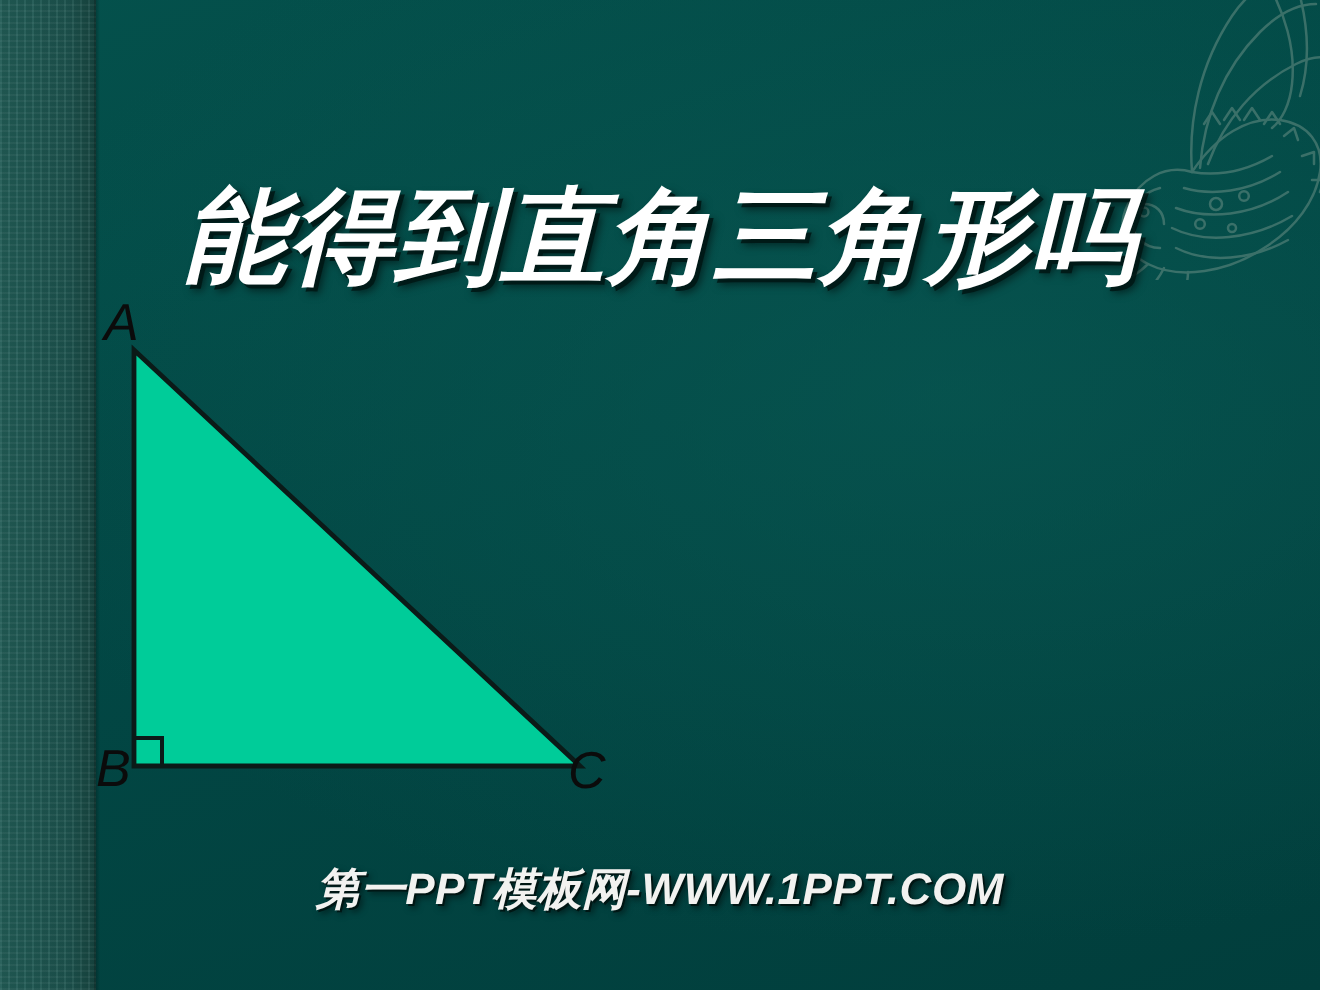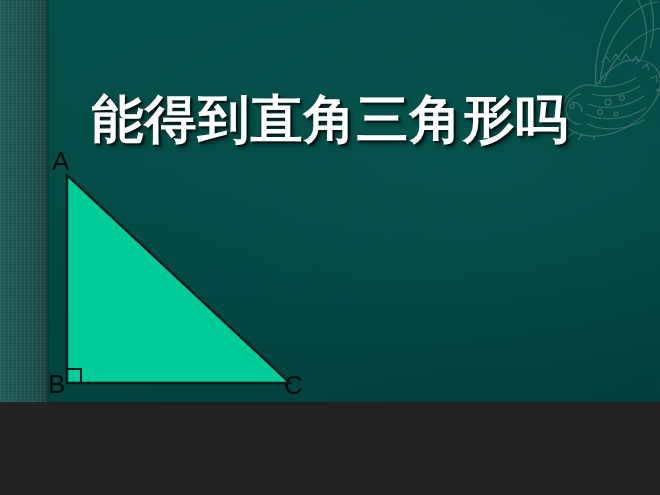--- a/index.html
+++ b/index.html
@@ -4,24 +4,25 @@
 <title>能得到直角三角形吗</title>
 <style>
   html, body {
     margin: 0;
     padding: 0;
     background: #222;
   }
   #slide {
     position: relative;
     width: 660px;
-    height: 402px;
+    height: 495px;
     overflow: hidden;
     background: #8b5cf6;
     font-family: "Liberation Sans", "DejaVu Sans", sans-serif;
+    font-style: italic;
     -webkit-font-smoothing: antialiased;
   }
 
   
   #bg-wash {
     position: absolute;
     left: 0; top: 0;
     width: 100%; height: 100%;
     background:
       radial-gradient(120% 90% at 72% 40%, rgba(10,92,86,0.55) 0%, rgba(4,68,65,0.0) 62%),
@@ -170,14 +171,15 @@
       <polygon points="27,25 27,233 250,233" fill="#00CC99" stroke="#0B1A18" stroke-width="2.4" stroke-linejoin="miter"></polygon>
 
       <polyline points="27,219 41,219 41,233" fill="none" stroke="#0B1A18" stroke-width="2"></polyline>
     </svg>
   </div>
 
   <div class="vlabel" id="label-a">A</div>
   <div class="vlabel" id="label-b">B</div>
   <div class="vlabel" id="label-c">C</div>
 
+  <div id="footer">第一PPT模板网-WWW.1PPT.COM</div>
 
 </div>
 
 </body></html>

